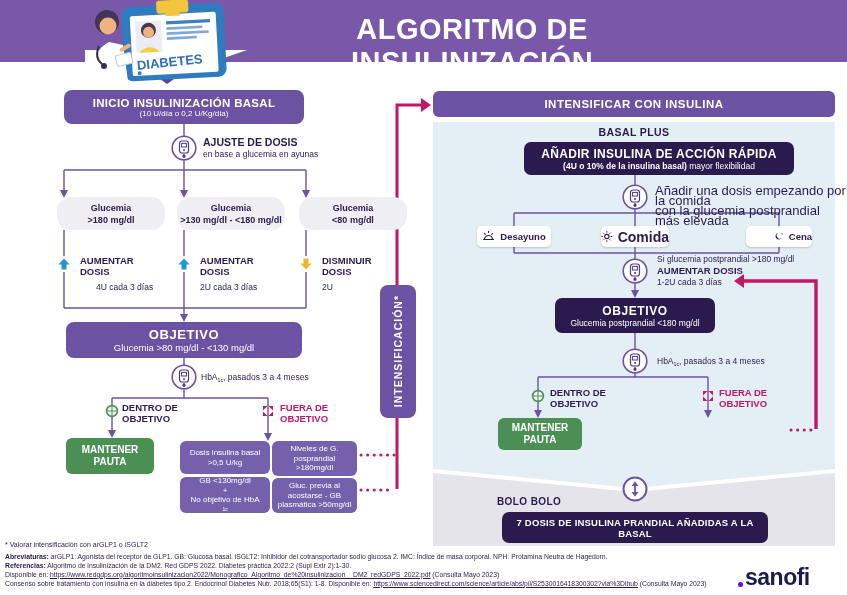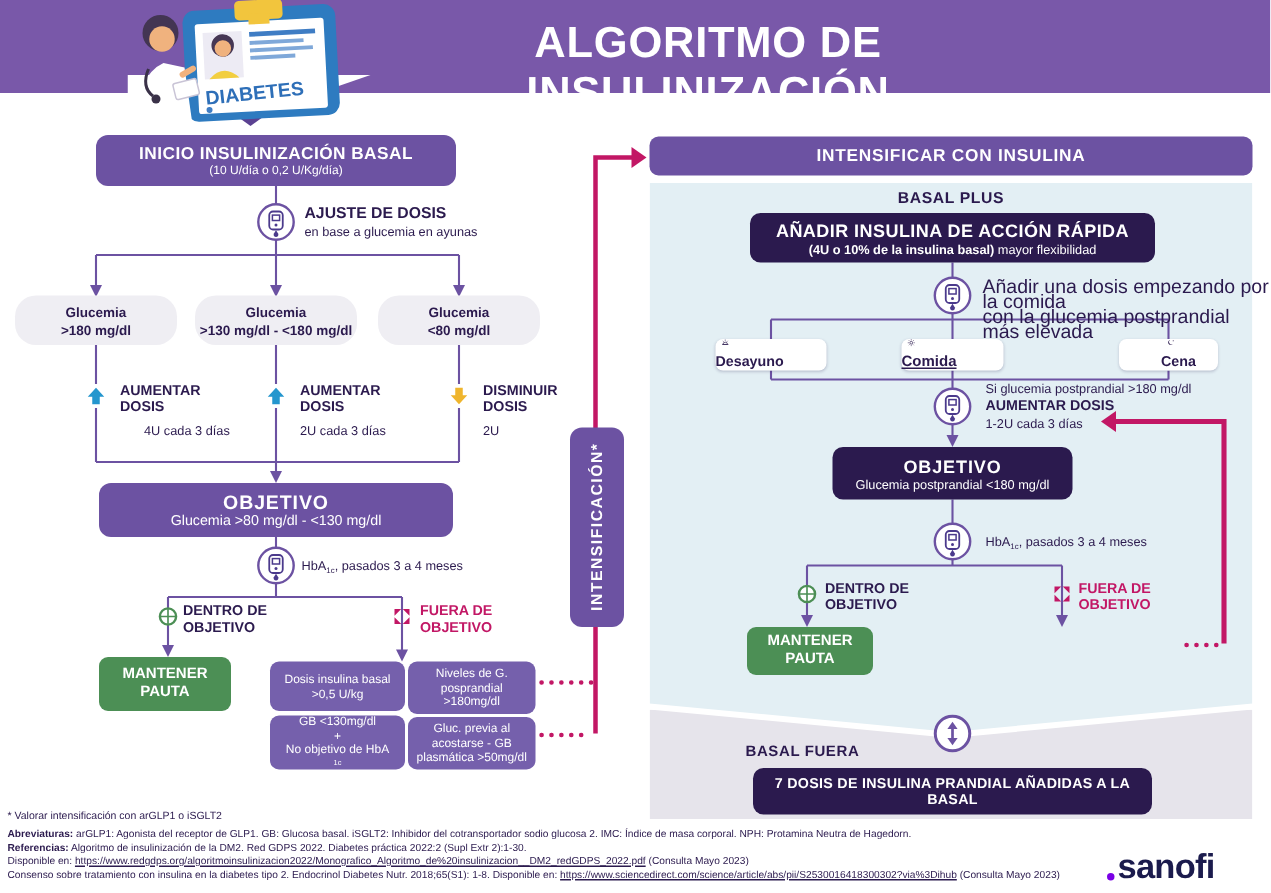--- a/index.html
+++ b/index.html
@@ -1,27 +1,27 @@
 <!DOCTYPE html>
 <html><head>
 <meta charset="utf-8">
 <style>
   html,body{margin:0;padding:0;background:#fff;}
   #canvas{position:relative;width:847px;height:595px;background:#fff;overflow:hidden;
           font-family:"Liberation Sans",sans-serif;color:#2B1A4E;}
   .b{position:absolute;box-sizing:border-box;}
   .pre{white-space:pre-line;}
   .ctr{display:flex;flex-direction:column;align-items:center;justify-content:center;text-align:center;}
-  .row{display:flex;flex-direction:column;justify-content:center;gap:5px;}
+  .row{display:flex;flex-direction:row;align-items:center;justify-content:center;gap:5px;}
   .bold{font-weight:bold;}
   .pbox{background:#6C52A2;color:#fff;border-radius:8px;}
   .dbox{background:#2B1A4E;color:#fff;border-radius:7px;}
   .mbox{background:#7560AC;color:#fff;border-radius:6px;}
   .gbox{background:#4C8F55;color:#fff;border-radius:6px;}
-  .grey{background:#EFEEF3;border-radius:14px;color:#2B1A4E;}
+  .grey{background:#EFEEF3;border-radius:14px;color:#2B1A4E;margin-left:47px;}
   .card{background:#fff;border-radius:5px;box-shadow:0 1px 2px rgba(40,30,80,.22);}
   .pink{color:#C21765;}
   .vtext{writing-mode:vertical-rl;transform:rotate(180deg);}
   sub{font-size:62%;vertical-align:-0.35em;}
   a{color:#2B1A4E;text-decoration:underline;}
   .fline{font-size:6.8px;line-height:8.9px;}
 </style>
 </head>
 <body>
 
@@ -197,21 +197,21 @@
 plasmática &gt;50mg/dl</div>
 
   <div class="b pbox ctr" style="left:380px;top:285px;width:36px;height:133px;">
     <span class="vtext bold" style="font-size:10.5px;letter-spacing:1px;">INTENSIFICACIÓN*</span>
   </div>
 
   <div class="b pbox ctr bold" style="left:433px;top:91px;width:402px;height:26px;font-size:11.5px;letter-spacing:.5px;border-radius:6px;">INTENSIFICAR CON INSULINA</div>
 
   <div class="b bold" style="left:534px;top:126px;width:200px;text-align:center;font-size:10.5px;letter-spacing:.4px;">BASAL PLUS</div>
 
-  <div class="b dbox ctr" style="left:500px;top:142px;width:270px;height:33px;">
+  <div class="b dbox ctr" style="left:524px;top:142px;width:270px;height:33px;">
     <span class="bold" style="font-size:12px;letter-spacing:.3px;">AÑADIR INSULINA DE ACCIÓN RÁPIDA</span>
     <span style="font-size:8.5px;">
       <span class="bold">(4U o 10% de la insulina basal)</span><span> mayor flexibilidad</span>
     </span>
   </div>
 
   <svg class="b" style="left:622px;top:184px" width="26" height="26">
     <circle cx="13" cy="13" r="11.8" fill="#fff" stroke="#6C52A2" stroke-width="1.6"></circle>
     <rect x="8.5" y="6" width="9" height="12" rx="2.5" fill="none" stroke="#4B3A8C" stroke-width="1.2"></rect>
     <rect x="10.6" y="8.4" width="4.8" height="3.6" fill="none" stroke="#4B3A8C" stroke-width="1"></rect>
@@ -226,21 +226,21 @@
       <path d="M2.5,9.5 a4,4 0 0 1 8,0 z" fill="none" stroke="#2B1A4E" stroke-width="1.2"></path>
       <path d="M1,9.5 H12 M6.5,1 V3 M2.2,3.2 L3.6,4.6 M10.8,3.2 L9.4,4.6" stroke="#2B1A4E" stroke-width="1.1"></path>
     </svg>
     <span class="bold" style="font-size:9.5px;">Desayuno</span>
   </div>
   <div class="b card row" style="left:601px;top:226px;width:68px;height:21px;">
     <svg width="13" height="13" viewBox="0 0 13 13">
       <circle cx="6.5" cy="6.5" r="2.4" fill="none" stroke="#2B1A4E" stroke-width="1.2"></circle>
       <path d="M6.5,0.5 V2.3 M6.5,10.7 V12.5 M0.5,6.5 H2.3 M10.7,6.5 H12.5 M2.3,2.3 L3.5,3.5 M9.5,9.5 L10.7,10.7 M10.7,2.3 L9.5,3.5 M3.5,9.5 L2.3,10.7" stroke="#2B1A4E" stroke-width="1.1"></path>
     </svg>
-    <span class="bold" style="font-size:10px;text-decoration:underline;">Comida</span>
+    <span class="bold" style="font-size:14px;">Comida</span>
   </div>
   <div class="b card row" style="left:746px;top:226px;width:66px;height:21px;padding-left:28px;">
     <svg width="13" height="13" viewBox="0 0 13 13">
       <path d="M10.5,8.6 A4.6,4.6 0 1 1 5.4,1.6 A3.8,3.8 0 0 0 10.5,8.6" fill="#2B1A4E"></path>
       <circle cx="10.8" cy="3" r="0.9" fill="#2B1A4E"></circle>
     </svg>
     <span class="bold" style="font-size:9.5px;">Cena</span>
   </div>
 
   <svg class="b" style="left:622px;top:258px" width="26" height="26">
@@ -294,21 +294,21 @@
 PAUTA</div>
 
 
   <svg class="b" style="left:622px;top:476px" width="26" height="26">
     <circle cx="13" cy="13" r="11.5" fill="#fff" stroke="#6C52A2" stroke-width="2"></circle>
     <path d="M13,9 V17" stroke="#6C52A2" stroke-width="1.8"></path>
     <polygon points="9.6,10 16.4,10 13,5.2" fill="#6C52A2"></polygon>
     <polygon points="9.6,16 16.4,16 13,20.8" fill="#6C52A2"></polygon>
   </svg>
 
-  <div class="b bold" style="left:497px;top:496px;font-size:10px;letter-spacing:.4px;">BASAL FUERA</div>
+  <div class="b bold" style="left:497px;top:496px;font-size:10px;letter-spacing:.4px;">BOLO BOLO</div>
   <div class="b dbox ctr bold" style="left:502px;top:512px;width:266px;height:31px;font-size:9.5px;letter-spacing:.2px;">7 DOSIS DE INSULINA PRANDIAL AÑADIDAS A LA BASAL</div>
 
   <div class="b" style="left:5px;top:541px;font-size:7px;">
     <span>* Valorar intensificación con arGLP1 o iSGLT2</span>
   </div>
 
   <div class="b" style="left:5px;top:553px;width:740px;">
     <div class="fline">
       <span class="bold">Abreviaturas:</span><span> arGLP1: Agonista del receptor de GLP1. GB: Glucosa basal. iSGLT2: Inhibidor del cotransportador sodio glucosa 2. IMC: Índice de masa corporal. NPH: Protamina Neutra de Hagedorn.</span>
     </div>

